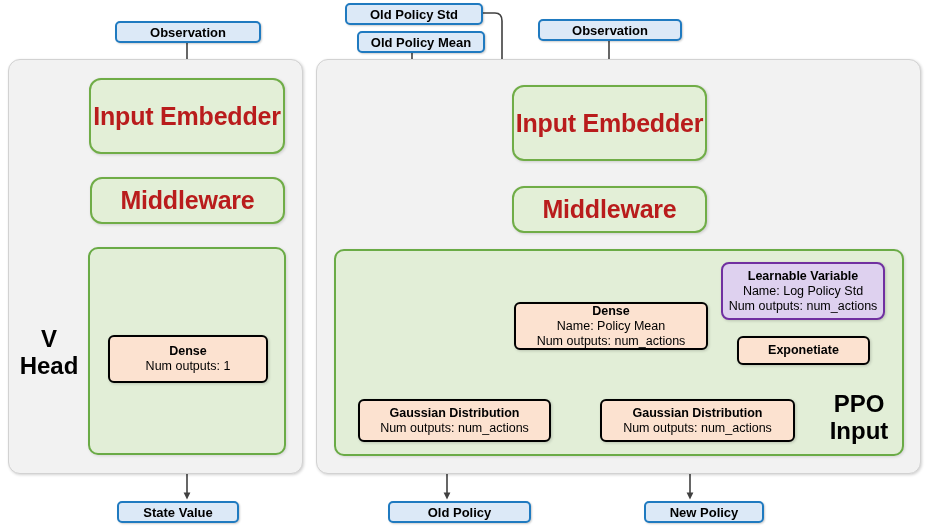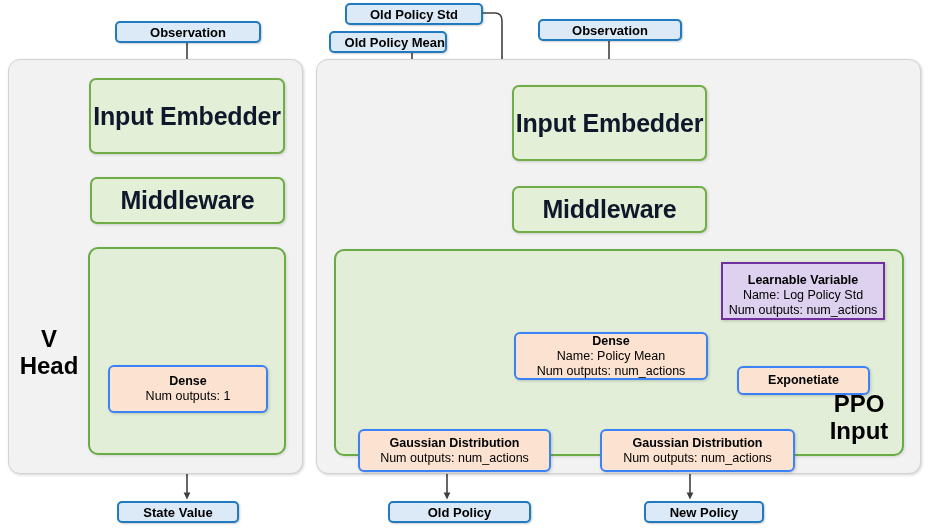--- a/index.html
+++ b/index.html
@@ -29,45 +29,43 @@
     background:#e2eed7;
     border:2px solid #6aab46;
     border-radius:10px;
     box-shadow:1px 1px 3px rgba(0,0,0,0.12);
   }
 
   
   .box-green {
     background:#e3efd7;
     border:2px solid #70ad47;
-    border-radius:7px;
+    border-radius:12px;
     box-shadow:1px 1px 3px rgba(0,0,0,0.16);
-    color:#0f172a;
+    color:#b91c1c;
     font-weight:bold;
   }
   .box-green .title { font-size:25px; letter-spacing:-0.2px; }
 
   
   .box-orange {
     background:#fce2d0;
-    border:2px solid #3b82f6;
+    border:2px solid #000000;
     border-radius:6px;
     box-shadow:1px 1px 3px rgba(0,0,0,0.18);
     color:#000;
-    margin-top:30px;
   }
 
   
   .box-purple {
     background:#ded1ef;
     border:2.5px solid #7030a0;
-    border-radius:0;
+    border-radius:8px;
     box-shadow:1px 1px 3px rgba(0,0,0,0.18);
     color:#000;
-    justify-content:flex-end;
   }
 
   
   .box-blue {
     background:#dce9f7;
     border:2.5px solid #1f7ac0;
     border-radius:5px;
     box-shadow:1px 1px 2px rgba(0,0,0,0.2);
     color:#000;
     font-weight:bold;
@@ -159,21 +157,21 @@
 
   <div class="node group-green" style="left:334px; top:249px; width:570px; height:207px;"></div>
 
   <div class="grouplabel" style="left:820px; top:390px; width:78px;">PPO
 Input</div>
 
   <div class="node box-blue" style="left:345px; top:3px; width:138px; height:22px;">
     <span>Old Policy Std</span>
   </div>
 
-  <div class="node box-blue" style="left:329px; top:31px; width:118px; height:22px;align-items:flex-end;">
+  <div class="node box-blue" style="left:357px; top:31px; width:128px; height:22px;">
     <span>Old Policy Mean</span>
   </div>
 
   <div class="node box-blue" style="left:538px; top:19px; width:144px; height:22px;">
     <span>Observation</span>
   </div>
 
   <div class="node box-green" style="left:512px; top:85px; width:195px; height:76px;">
     <span class="title">Input Embedder</span>
   </div>

